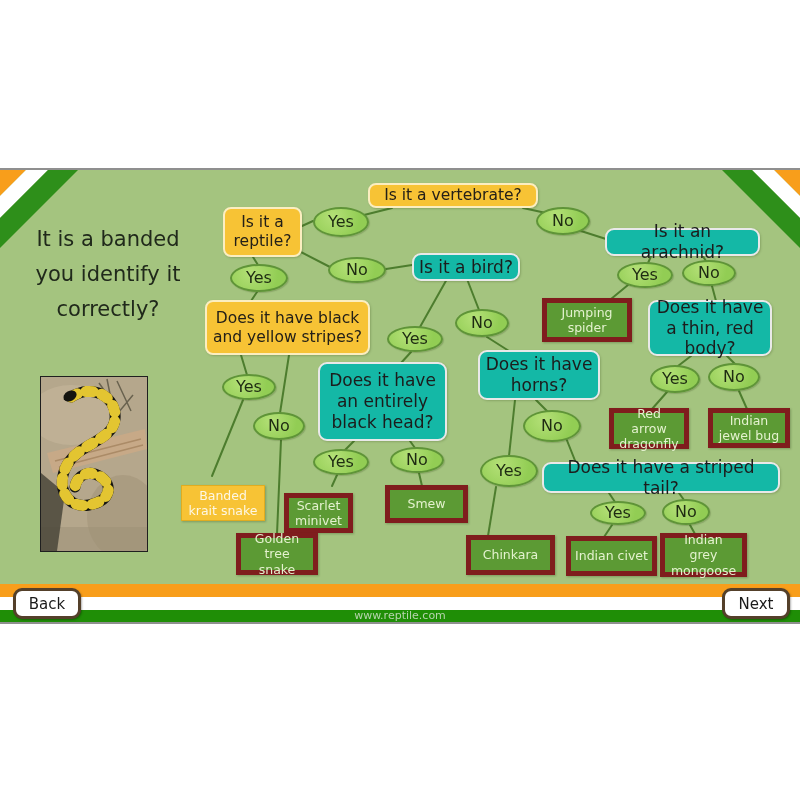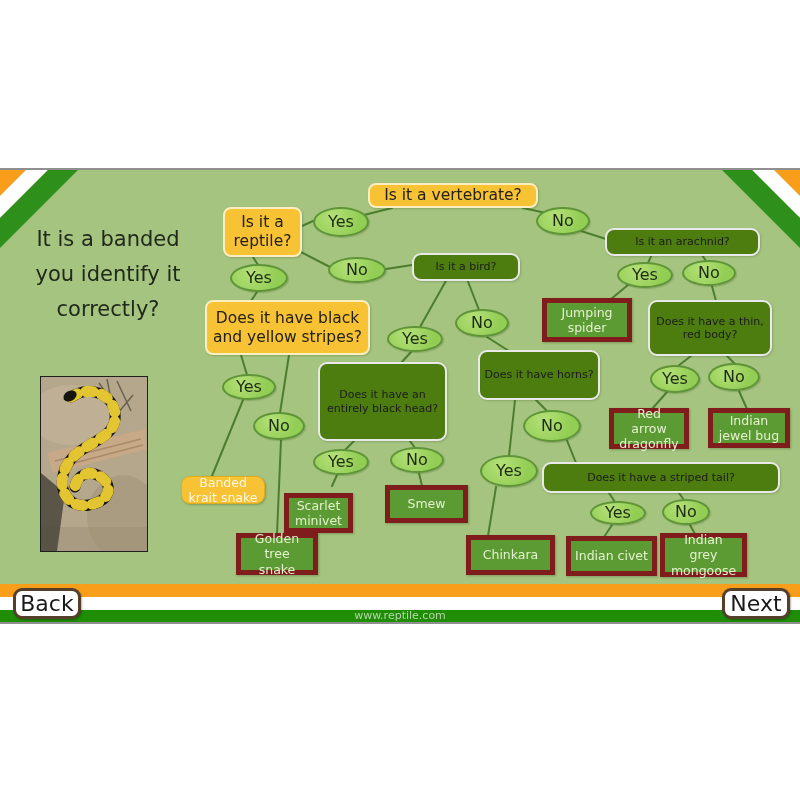--- a/index.html
+++ b/index.html
@@ -11,43 +11,43 @@
   }
   .lines { position:absolute; left:0; top:0; z-index:1; }
   .corner { position:absolute; top:0; z-index:3; }
   .corner.tl { left:0; }
   .corner.tr { right:0; }
 
   .node { position:absolute; z-index:2; display:flex; align-items:center; justify-content:center;
           text-align:center; line-height:1.22; }
   .qy { background:#f7c335; border:2px solid #fbeec0; border-radius:8px; color:#242018;
         font-size:15.5px; box-shadow:1px 1px 2px rgba(60,80,30,.25); padding:0 3px; }
-  .qw { background:#4d7c0f; border:2px solid #e9e9e9; border-radius:9px; color:#1c1c1c;
-        font-size:11px; box-shadow:1px 1px 2px rgba(60,80,30,.25); padding:12px 3px; }
+  .qw { background:#14b8a6; border:2px solid #e9e9e9; border-radius:9px; color:#1c1c1c;
+        font-size:17px; box-shadow:1px 1px 2px rgba(60,80,30,.25); padding:12px 3px; }
   .ell { background:radial-gradient(circle at 35% 28%, #b4e077 0%, #92cd54 70%);
          border:2px solid #5f9438; border-radius:50%; color:#1e2b12; font-size:16px;
          box-shadow:1px 1px 1px rgba(60,80,30,.25); }
   .ab  { background:#5c9a34; border:5px solid #7f1d1d; color:#e4f2cf; font-size:12.5px;
          padding:2px 4px; box-shadow:1px 1px 2px rgba(40,60,20,.3); }
   .ab-y{ background:#f7c335; border:1px solid #e0ac20; color:#fdf7e4; font-size:12.5px;
          padding:2px 4px; box-shadow:1px 1px 2px rgba(40,60,20,.3); }
 
   .title { position:absolute; left:10px; top:52px; width:196px; z-index:2;
            text-align:center; font-size:21px; line-height:35px; color:#20291b; }
   .photo { position:absolute; left:40px; top:206px; width:108px; height:176px; z-index:2;
            border:1px solid #1f1f1f; background:#b5a78c; }
 
   .footer { position:absolute; left:0; bottom:0; width:800px; height:38px; z-index:2; }
   .stripe-orange { height:13px; background:#f89e1b; }
   .stripe-white  { height:13px; background:#ffffff; }
   .stripe-green  { height:12px; background:#1f8e06; position:relative; }
   .website { position:absolute; left:0; right:0; top:0; text-align:center;
              font-size:11px; line-height:12px; color:#b7d4ae; }
   .navbtn { position:absolute; z-index:4; width:68px; height:31px; background:#ffffff;
-            border:3px solid #54402a; border-radius:9px; font-size:22px; color:#1a1a1a;
+            border:3px solid #54402a; border-radius:9px; font-size:15px; color:#1a1a1a;
             font-family:"DejaVu Sans", sans-serif; display:flex; align-items:center;
             justify-content:center; box-shadow:1px 1px 2px rgba(0,0,0,.3); cursor:pointer; }
   .btn-back { left:13px; bottom:3px; }
   .btn-next { right:10px; bottom:3px; }
 </style>
 </head>
 <body>
 
 <div class="canvas">
   <div class="slide">
@@ -151,21 +151,21 @@
     <div class="node ell" style="left:313px; top:279px; width:56px; height:26px;">Yes</div>
     <div class="node ell" style="left:390px; top:277px; width:54px; height:26px;">No</div>
     <div class="node ell" style="left:480px; top:285px; width:58px; height:32px;">Yes</div>
     <div class="node ell" style="left:523px; top:240px; width:58px; height:32px;">No</div>
     <div class="node ell" style="left:650px; top:195px; width:50px; height:28px;">Yes</div>
     <div class="node ell" style="left:708px; top:193px; width:52px; height:28px;">No</div>
     <div class="node ell" style="left:590px; top:331px; width:56px; height:24px;">Yes</div>
     <div class="node ell" style="left:662px; top:329px; width:48px; height:26px;">No</div>
 
     <div class="node ab" style="left:542px; top:128px; width:90px; height:44px;">Jumping spider</div>
-    <div class="node ab-y" style="left:181px; top:306px; width:84px; height:28px;border-radius:9px;">Banded krait snake</div>
+    <div class="node ab-y" style="left:181px; top:315px; width:84px; height:36px;">Banded krait snake</div>
     <div class="node ab" style="left:284px; top:315px; width:69px; height:40px;margin-top:8px;">Scarlet minivet</div>
     <div class="node ab" style="left:385px; top:315px; width:83px; height:38px;">Smew</div>
     <div class="node ab" style="left:236px; top:363px; width:82px; height:42px;">Golden tree snake</div>
     <div class="node ab" style="left:466px; top:365px; width:89px; height:40px;">Chinkara</div>
     <div class="node ab" style="left:609px; top:238px; width:80px; height:41px;">Red arrow dragonfly</div>
     <div class="node ab" style="left:708px; top:238px; width:82px; height:40px;">Indian jewel bug</div>
     <div class="node ab" style="left:566px; top:366px; width:91px; height:40px;">Indian civet</div>
     <div class="node ab" style="left:660px; top:363px; width:87px; height:44px;">Indian grey mongoose</div>
 
     <div class="footer">

